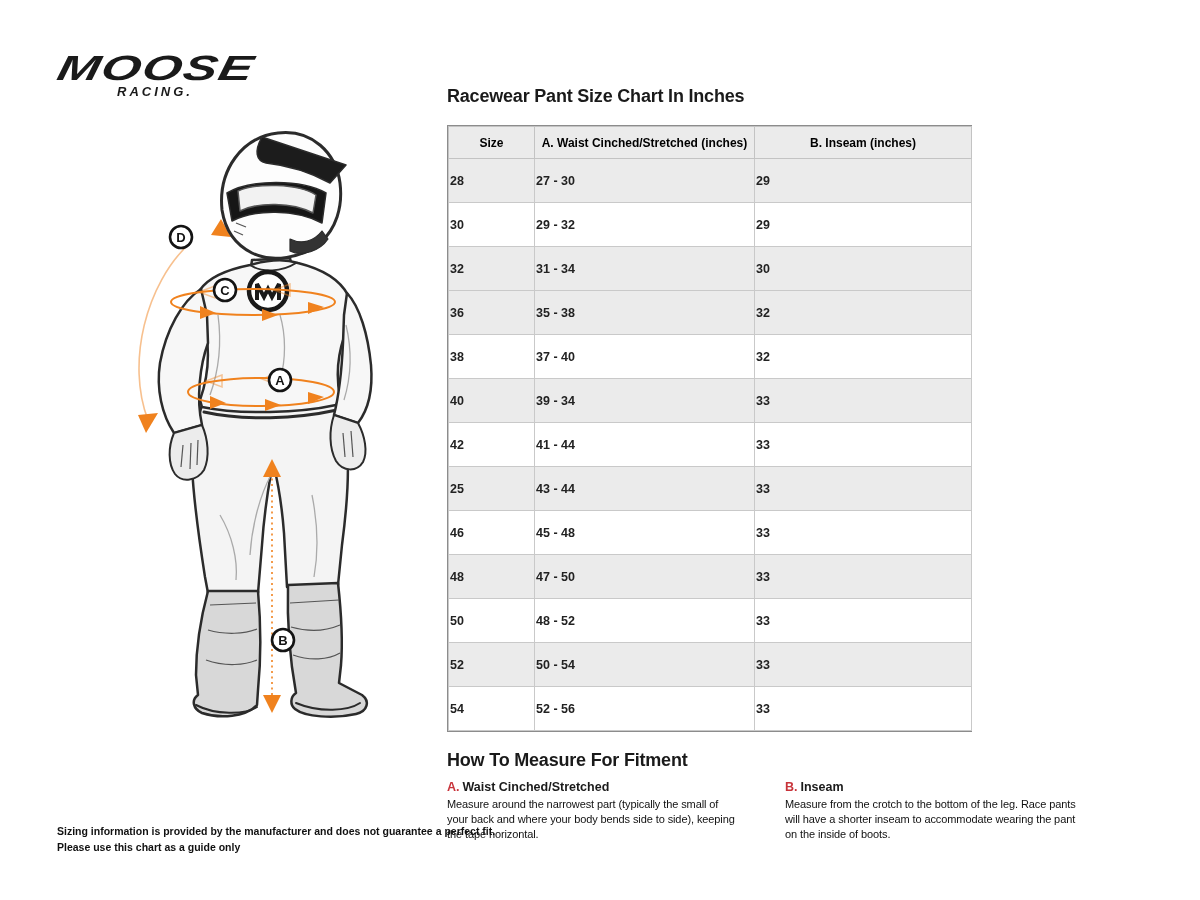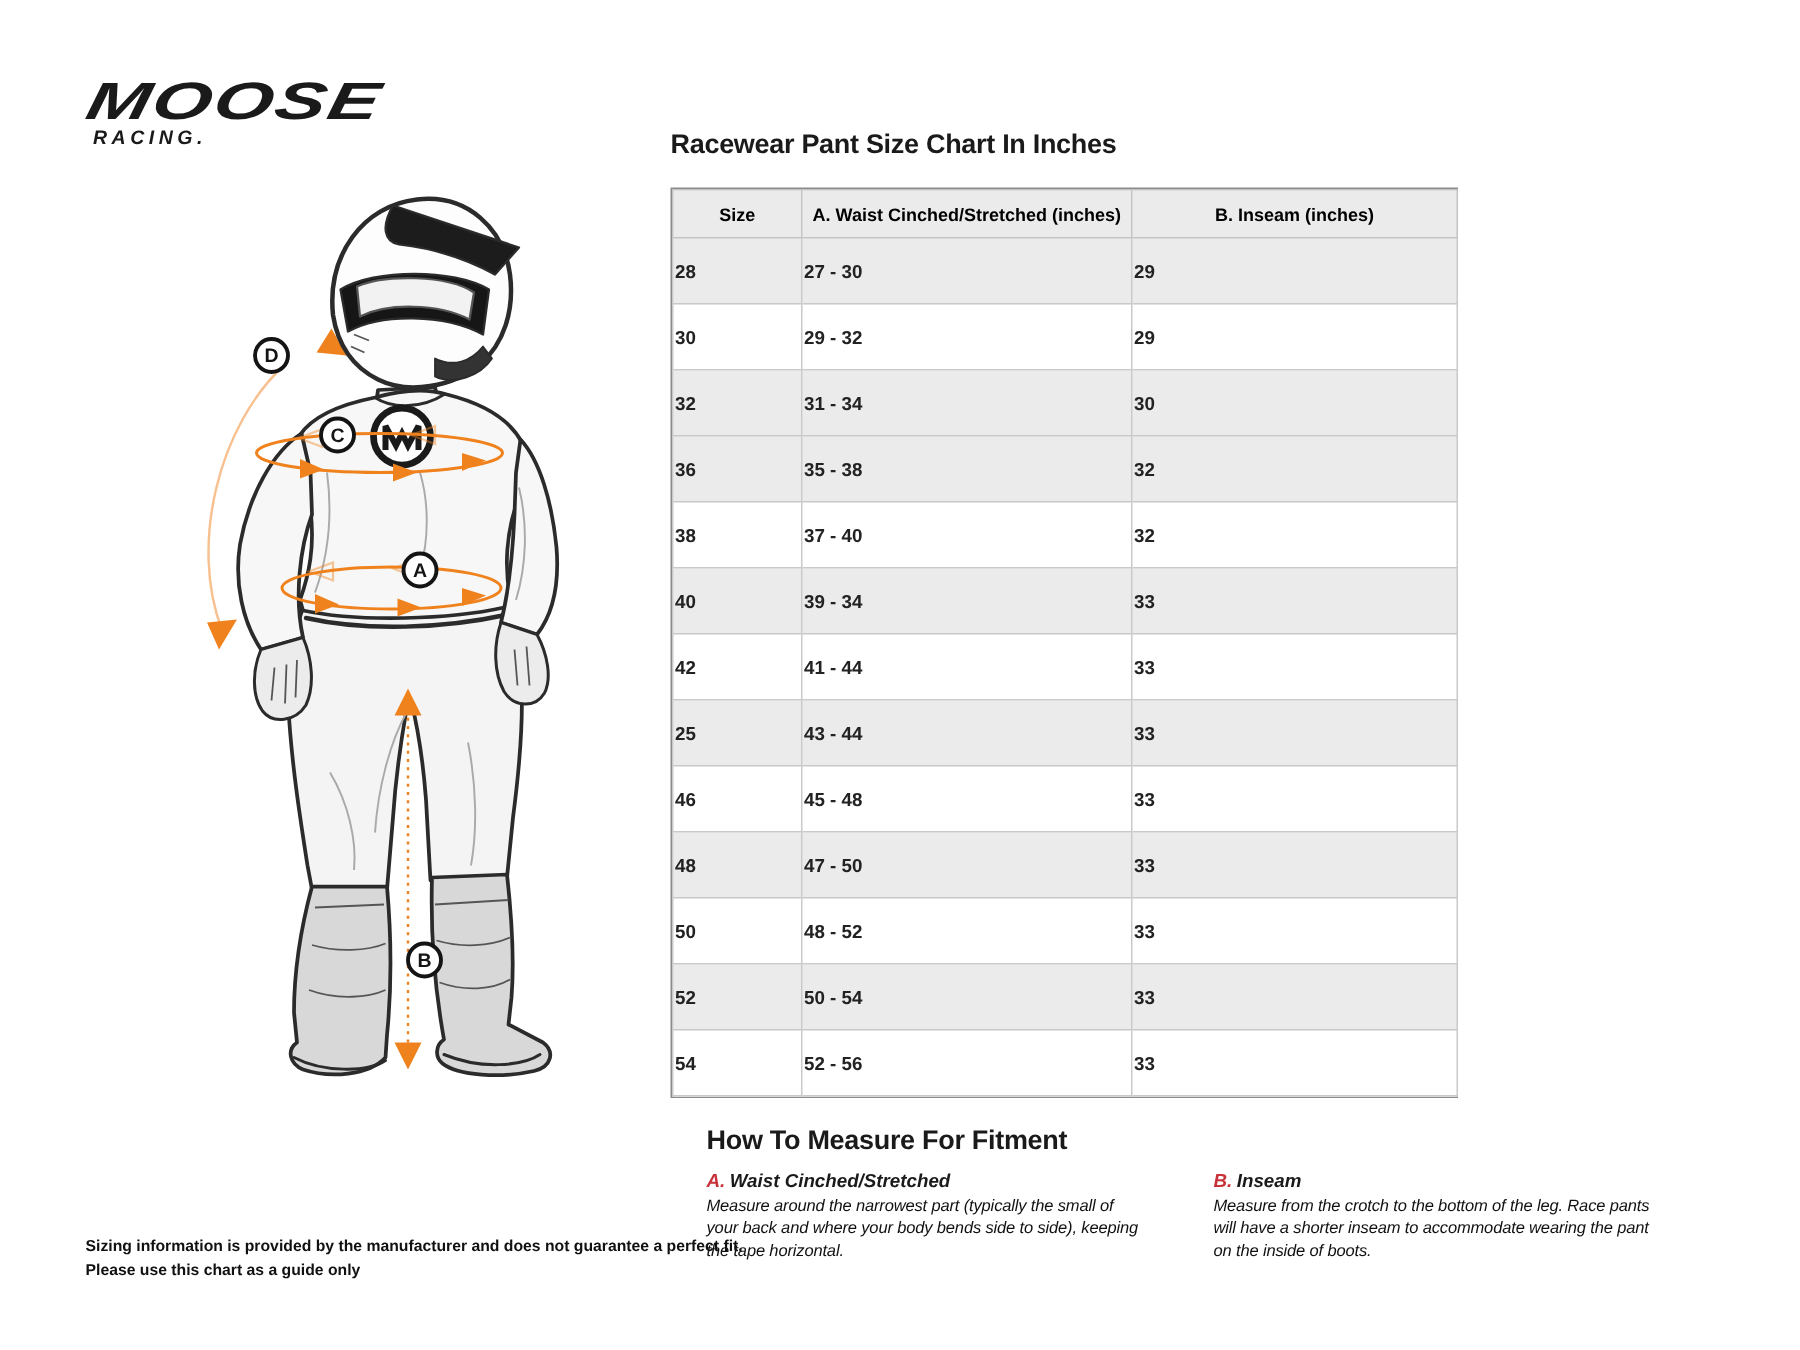--- a/index.html
+++ b/index.html
@@ -9,21 +9,21 @@
   }
 
   
   .logo { position:absolute; left:62px; top:50px; width:190px; }
   .logo-main {
     display:inline-block; font-size:35px; font-weight:bold; font-style:italic;
     letter-spacing:1px; line-height:1; transform:skewX(-12deg) scaleX(1.45);
     transform-origin:0 0; white-space:nowrap;
   }
   .logo-sub {
-    display:block; text-align:left; font-size:13px; font-weight:bold; font-style:italic;
+    display:block; text-align:center; font-size:13px; font-weight:bold; font-style:italic;
     letter-spacing:3px; margin-top:-1px; padding-right:4px;
   }
 
   
   .figure { position:absolute; left:50px; top:115px; width:380px; height:640px; }
 
   
   .chart-title { position:absolute; left:447px; top:86px; font-size:18px; font-weight:bold; letter-spacing:-0.2px; }
   .table-wrap { position:absolute; left:447px; top:125px; width:523px; border:1px solid #8c8c8c; background:#fff; }
   table { width:100%; border-collapse:collapse; table-layout:fixed; }
@@ -31,23 +31,23 @@
     height:29px; background:#ebebeb; font-size:12px; font-weight:bold;
     border:1px solid #c3c3c3; text-align:center; color:#000000;
   }
   td {
     height:41px; text-align:left; font-size:12.5px; font-weight:bold; color:#222;
     border:1px solid #c9c9c9; background:#fff;
   }
   tr.alt td { background:#ebebeb; }
 
   
-  .howto { position:absolute; left:471px; top:750px; width:680px; }
+  .howto { position:absolute; left:447px; top:750px; width:680px; }
   .howto-title { font-size:18px; font-weight:bold; margin:0 0 9px 0; letter-spacing:-0.2px; }
-  .howto-cols { display:flex; gap:10px;font-style:italic; }
+  .howto-cols { display:flex; gap:10px; }
   .howto-col { width:328px; }
   .howto-sub { font-size:12.5px; font-weight:bold; margin-bottom:3px; }
   .howto-sub .letter { color:#c8333a; margin-right:3px; }
   .howto-body { font-size:11px; line-height:1.35; letter-spacing:-0.1px; white-space:pre-line; color:#111; }
 
   
   .disclaimer {
     position:absolute; left:57px; top:824px; font-size:10.5px; font-weight:bold;
     line-height:1.5; white-space:pre-line; color:#111;
   }

